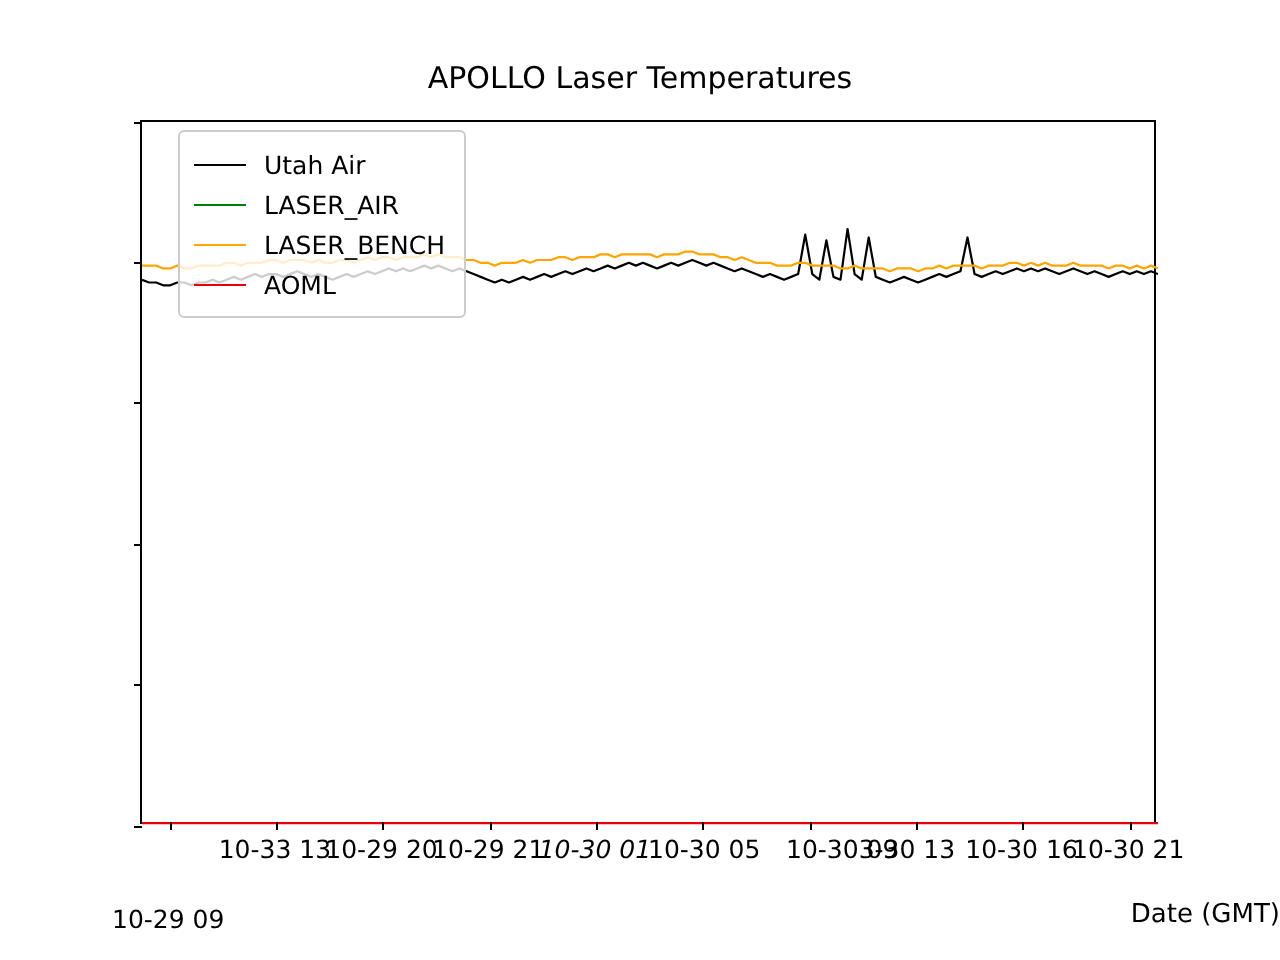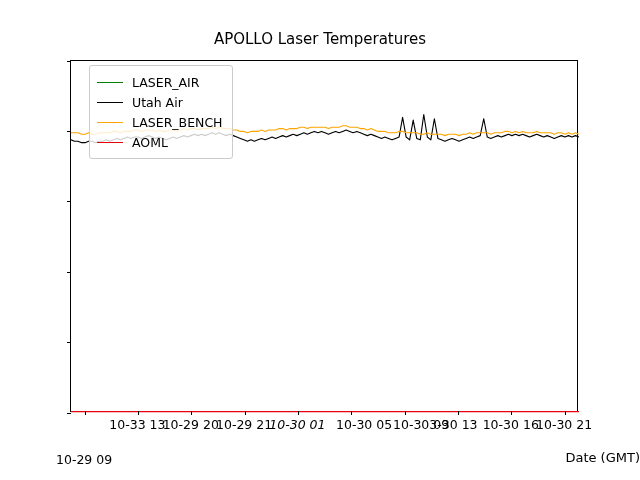--- a/index.html
+++ b/index.html
@@ -64,39 +64,39 @@
         <div class="xtick-label" style="left: -15px; margin-top: 35px;">10-29 09</div>
         <div class="xtick-mark" style="left: 66.8333px;"></div>
         <div class="xtick-label" style="left: 38.3333px;">10-33 13</div>
         <div class="xtick-mark" style="left: 120.167px;"></div>
         <div class="xtick-label" style="left: 91.6667px;">10-29 20</div>
         <div class="xtick-mark" style="left: 173.5px;"></div>
         <div class="xtick-label" style="left: 145px;">10-29 21</div>
         <div class="xtick-mark" style="left: 226.833px;"></div>
         <div class="xtick-label" style="left: 198.333px; font-style: italic;">10-30 01</div>
         <div class="xtick-mark" style="left: 280.167px;"></div>
-        <div class="xtick-label" style="left: 265px;">10-30 05</div>
+        <div class="xtick-label" style="left: 253px;">10-30 05</div>
         <div class="xtick-mark" style="left: 333.5px;"></div>
         <div class="xtick-label" style="left: 322px;">10-30 09</div>
         <div class="xtick-mark" style="left: 386.833px;"></div>
         <div class="xtick-label" style="left: 358.333px;">3-30 13</div>
         <div class="xtick-mark" style="left: 440.167px;"></div>
         <div class="xtick-label" style="left: 411.667px;">10-30 16</div>
         <div class="xtick-mark" style="left: 493.5px;"></div>
         <div class="xtick-label" style="left: 465px;">10-30 21</div>
       </div>
 
     <div id="legend-box">
         <div class="legend-row">
+          <div class="legend-swatch" style="border-top-color: rgb(0, 0, 0);"></div>
+          <div class="legend-text">Utah Air</div>
+        </div>
+        <div class="legend-row">
           <div class="legend-swatch" style="border-top-color: rgb(0, 127, 0);"></div>
           <div class="legend-text">LASER_AIR</div>
-        </div>
-        <div class="legend-row">
-          <div class="legend-swatch" style="border-top-color: rgb(0, 0, 0);"></div>
-          <div class="legend-text">Utah Air</div>
         </div>
         <div class="legend-row">
           <div class="legend-swatch" style="border-top-color: rgb(255, 165, 0);"></div>
           <div class="legend-text">LASER_BENCH</div>
         </div>
         <div class="legend-row">
           <div class="legend-swatch" style="border-top-color: rgb(232, 0, 11);"></div>
           <div class="legend-text">AOML</div>
         </div>
       </div>

